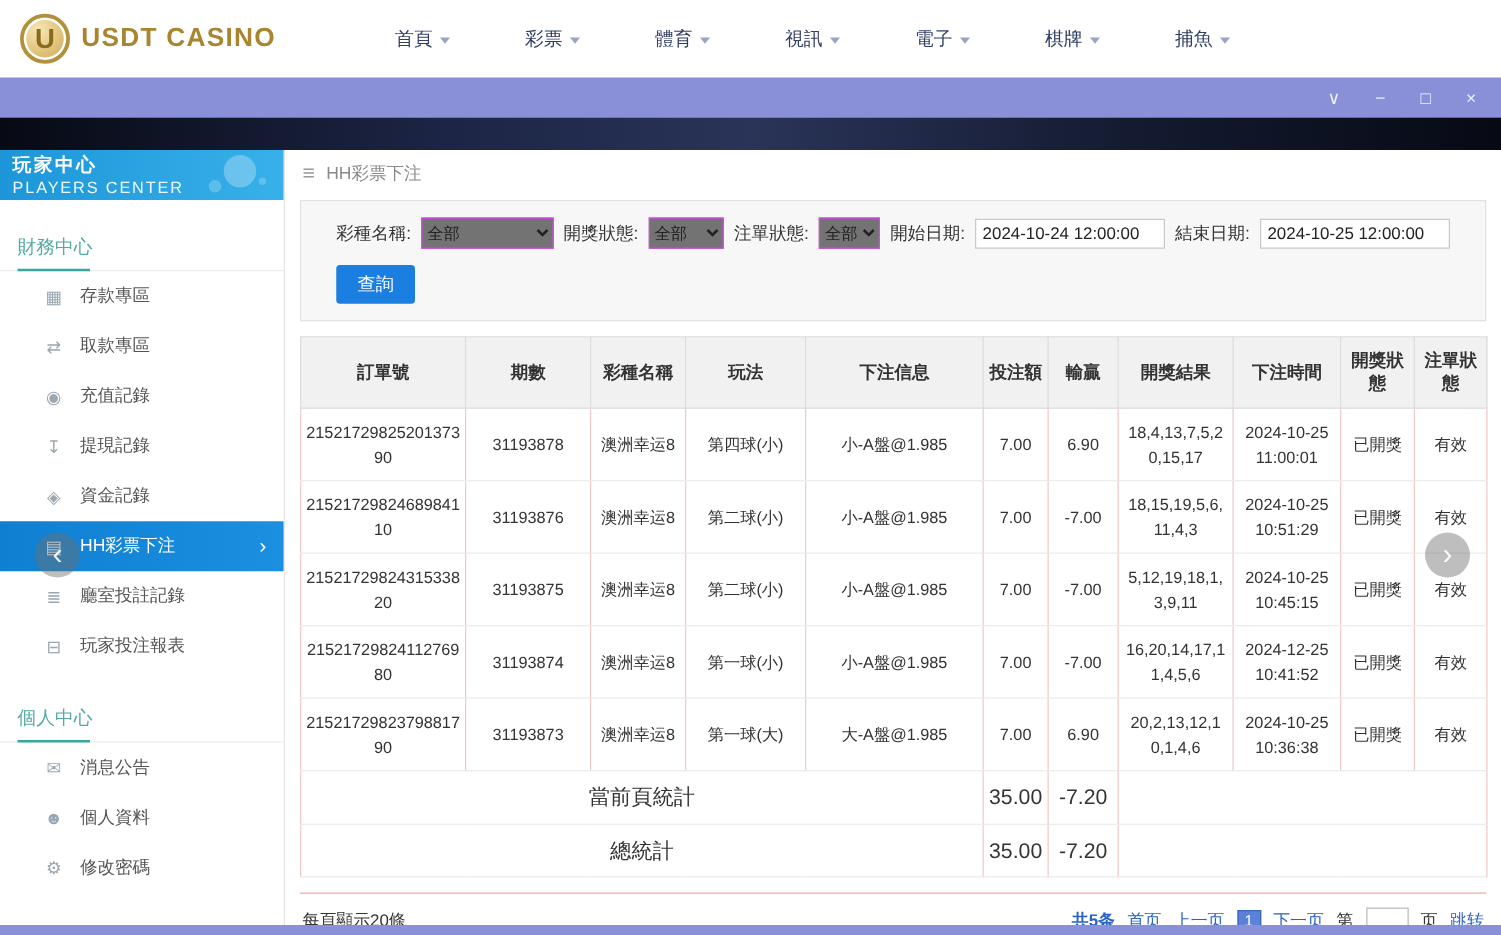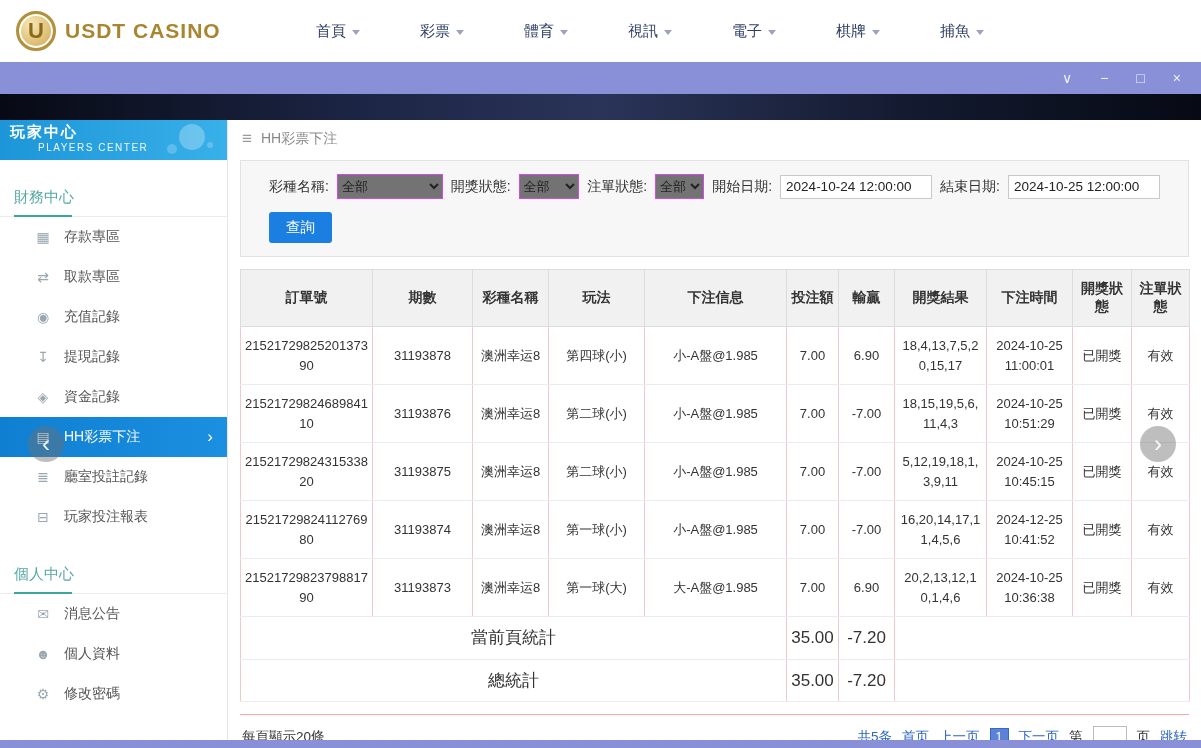--- a/index.html
+++ b/index.html
@@ -33,21 +33,21 @@
   .content { display:flex; height:620px; }
 
   
   .sidebar { width:228px; background:#fff; border-right:1px solid #e6e6e6; position:relative; overflow:hidden; }
   .sidebar-header { height:40px; background:linear-gradient(90deg,#1d96d9,#38b0e9);
     color:#fff; padding:3px 0 0 10px; position:relative; overflow:hidden; }
   .sidebar-header::after { content:''; position:absolute; right:22px; top:4px; width:26px; height:26px;
     border-radius:50%; background:rgba(255,255,255,.28);
     box-shadow:-20px 12px 0 -8px rgba(255,255,255,.22), 18px 8px 0 -10px rgba(255,255,255,.22); }
   .sidebar-title { font-size:15px; font-weight:bold; letter-spacing:2px; }
-  .sidebar-subtitle { font-size:10px; letter-spacing:1.5px; opacity:.92;margin-left:28px; }
+  .sidebar-subtitle { font-size:13px; letter-spacing:1.5px; opacity:.92; }
   .section-title { margin-top:28px; padding:0 0 9px 14px; color:#55a9a2; font-size:15px;
     border-bottom:1px solid #ececec; position:relative; }
   .section-title::after { content:''; position:absolute; left:14px; bottom:-1px; width:58px; height:2px; background:#3aa79e; }
   .menu-item { height:40px; display:flex; align-items:center; padding-left:34px; color:#555;
     font-size:14px; cursor:pointer; position:relative; }
   .menu-icon { width:18px; margin-right:12px; color:#9aa7b0; font-size:14px; text-align:center; }
   .menu-item.active { background:linear-gradient(90deg,#0f7fd2,#1b8fe0); color:#fff; }
   .menu-item.active .menu-icon { color:#fff; }
   .menu-item.active .active-arrow { position:absolute; right:14px; color:#fff; font-size:17px; }
 
@@ -74,21 +74,21 @@
   th { background:#f1f1f1; border:1px solid #dcdcdc; padding:10px 2px; font-size:14px; font-weight:bold; }
   td { border-top:1px solid #ececec; border-bottom:1px solid #ececec;
     border-left:1px solid #f0caca; border-right:1px solid #f0caca;
     padding:9px 4px; text-align:center; word-break:break-all; line-height:1.5; font-size:13px; }
   .summary-row td { padding:8px 4px; font-size:17px; }
 
   
   .footer { margin:12px 12px 0; border-top:1px solid #fca5a5; padding:11px 2px 0;
     display:flex; justify-content:space-between; align-items:center; font-size:13.5px; color:#333; }
   .pagination { display:flex; align-items:center; gap:10px; }
-  .total { color:#2a63c0; }
+  .total { color:#2a63c0;font-weight:bold; }
   .page-link { color:#2a63c0; cursor:pointer; }
   .page-current { min-width:19px; height:19px; background:#5b82d8; border:1px solid #3a66c4; color:#fff;
     display:inline-flex; align-items:center; justify-content:center; font-size:12.5px; padding:0 3px; cursor:pointer; }
   .jump-input { width:34px; height:22px; border:1px solid #bbb; background:#fff; }
 
   
   .bottombar { height:8px; background:#8a90d8; }
 
   
   .edge-arrow { position:absolute; width:36px; height:36px; border-radius:50%;

